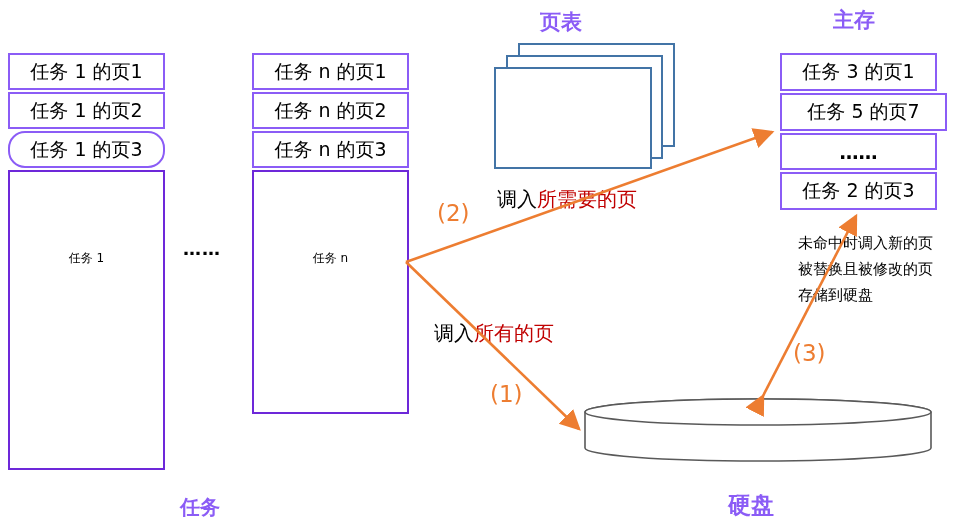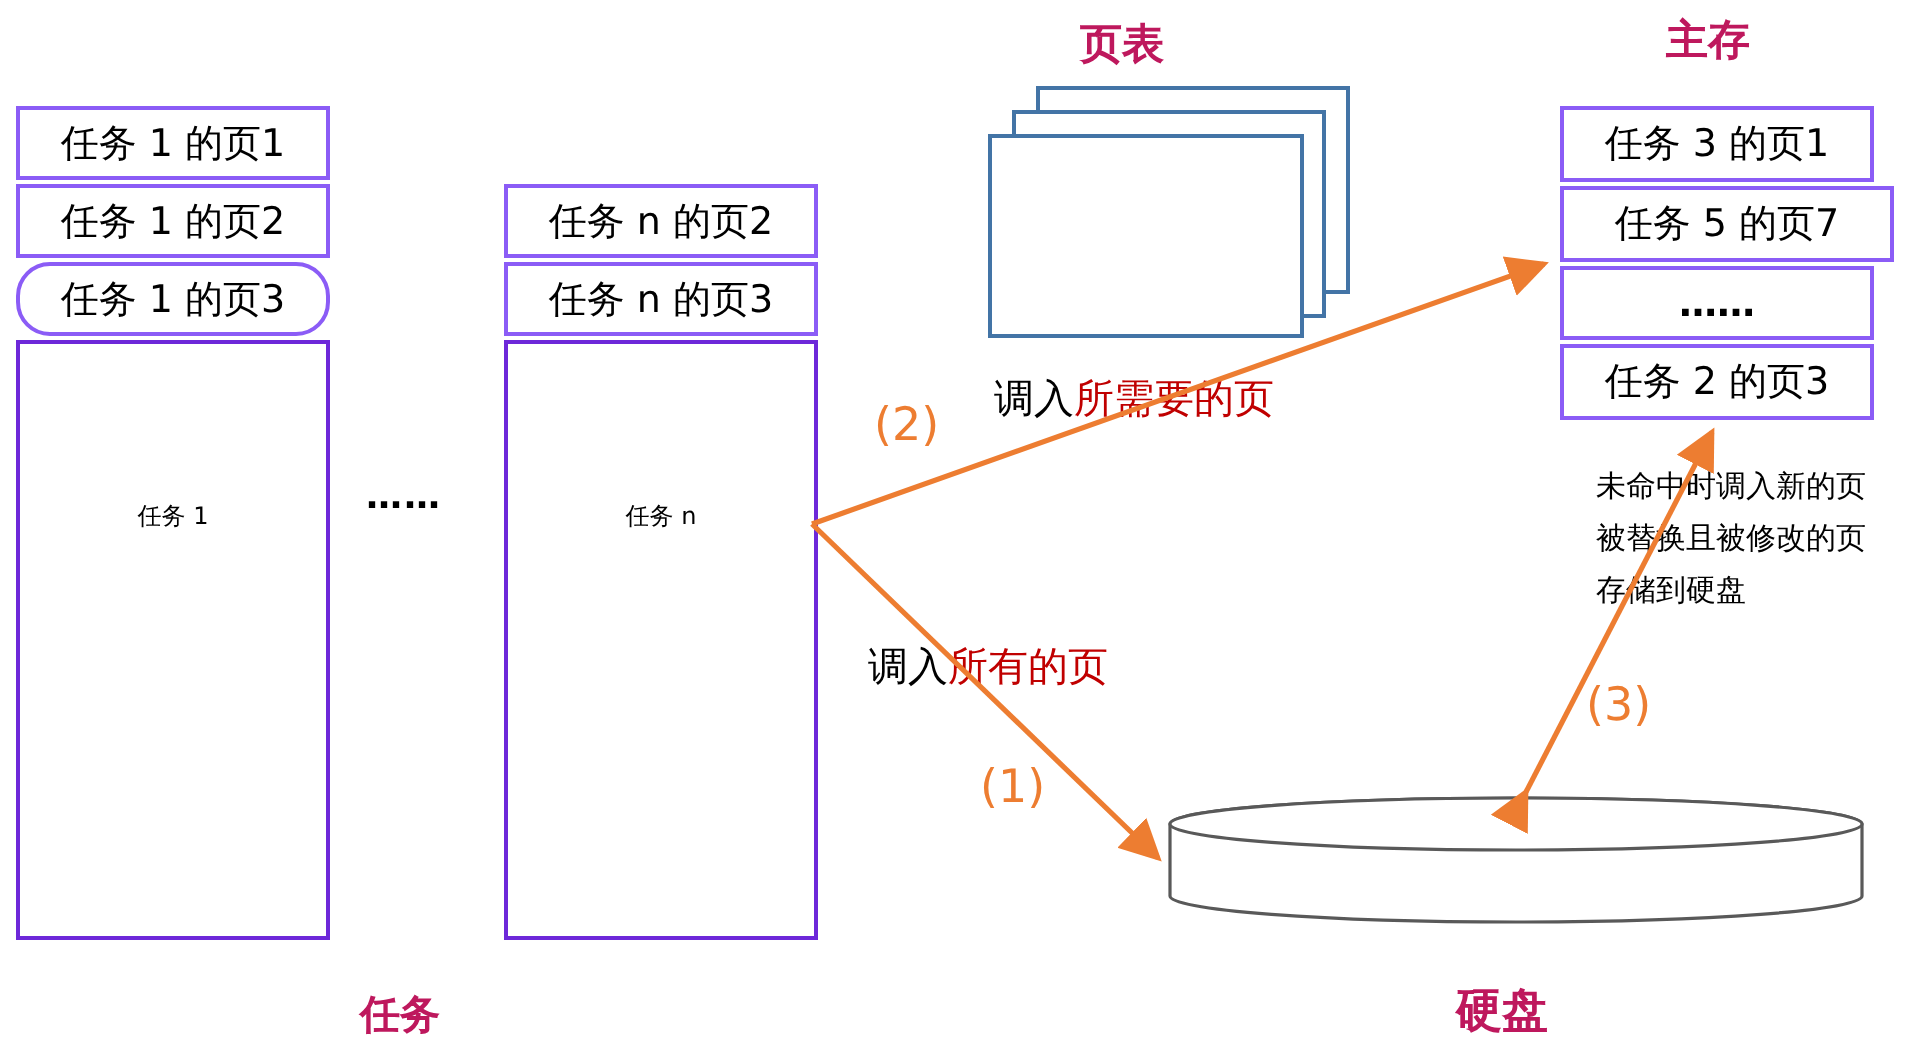--- a/index.html
+++ b/index.html
@@ -15,21 +15,21 @@
   .bigbox{
     position:absolute;background:#fff;border:2px solid #6d28d9;
     box-sizing:border-box;display:flex;justify-content:center;
     font-size:12px;
   }
   .bigbox .body-label{margin-top:78px;}
   .pt-sheet{
     position:absolute;background:#fff;border:2px solid #4374a6;box-sizing:border-box;
   }
   .red-title{
-    position:absolute;color:#be185d;font-weight:bold;font-size:21px;white-space:nowrap;
+    position:absolute;color:#8b5cf6;font-weight:bold;font-size:21px;white-space:nowrap;
   }
   .ellipsis{
     position:absolute;font-size:18px;font-weight:bold;letter-spacing:1px;white-space:nowrap;
   }
   .ann{position:absolute;font-size:20px;white-space:nowrap;}
   .ann .red{color:#c00000;}
   .orange-label{
     position:absolute;color:#ed7d31;font-size:23px;white-space:nowrap;
   }
   .note{
@@ -44,23 +44,24 @@
 
   <div class="cell" style="left:8px;top:53px;width:157px;height:37px;">任务 1 的页1</div>
   <div class="cell" style="left:8px;top:92px;width:157px;height:37px;">任务 1 的页2</div>
   <div class="cell" style="left:8px;top:131px;width:157px;height:37px;border-radius:17px;">任务 1 的页3</div>
   <div class="bigbox" style="left:8px;top:170px;width:157px;height:300px;">
     <span class="body-label">任务 1</span>
   </div>
 
   <div class="ellipsis" style="left:183px;top:238px;">……</div>
 
+  <div class="cell" style="left:252px;top:53px;width:157px;height:37px;">任务 n 的页1</div>
   <div class="cell" style="left:252px;top:92px;width:157px;height:37px;">任务 n 的页2</div>
   <div class="cell" style="left:252px;top:131px;width:157px;height:37px;">任务 n 的页3</div>
-  <div class="bigbox" style="left:252px;top:170px;width:157px;height:300px;">
+  <div class="bigbox" style="left:252px;top:170px;width:157px;height:244px;">
     <span class="body-label">任务 n</span>
   </div>
 
   <div class="red-title" style="left:180px;top:494px;font-size:20px;">任务</div>
 
   <div class="red-title" style="left:540px;top:8px;">页表</div>
   <div class="pt-sheet" style="left:518px;top:43px;width:157px;height:104px;"></div>
   <div class="pt-sheet" style="left:506px;top:55px;width:157px;height:104px;"></div>
   <div class="pt-sheet" style="left:494px;top:67px;width:158px;height:102px;"></div>
 

